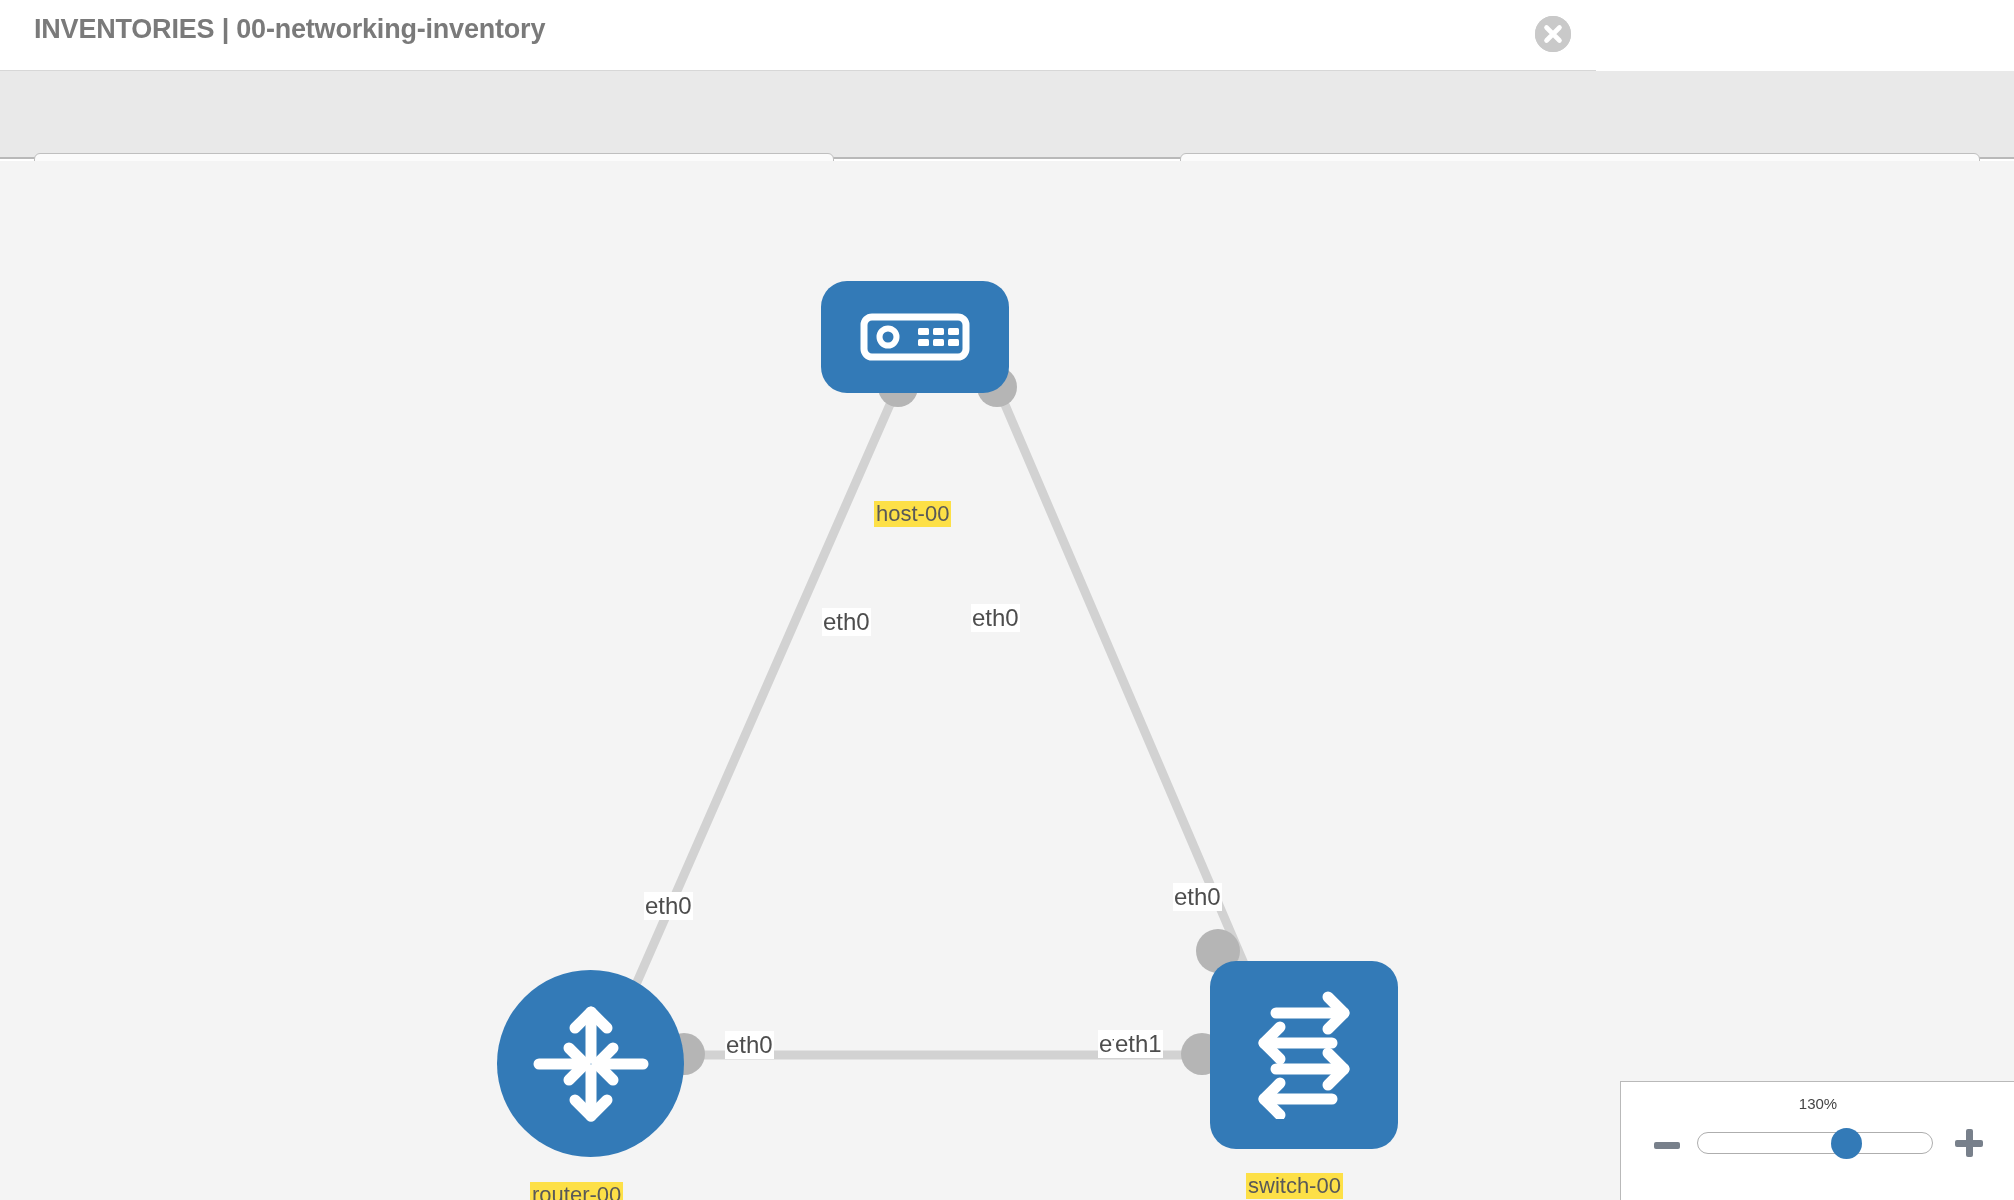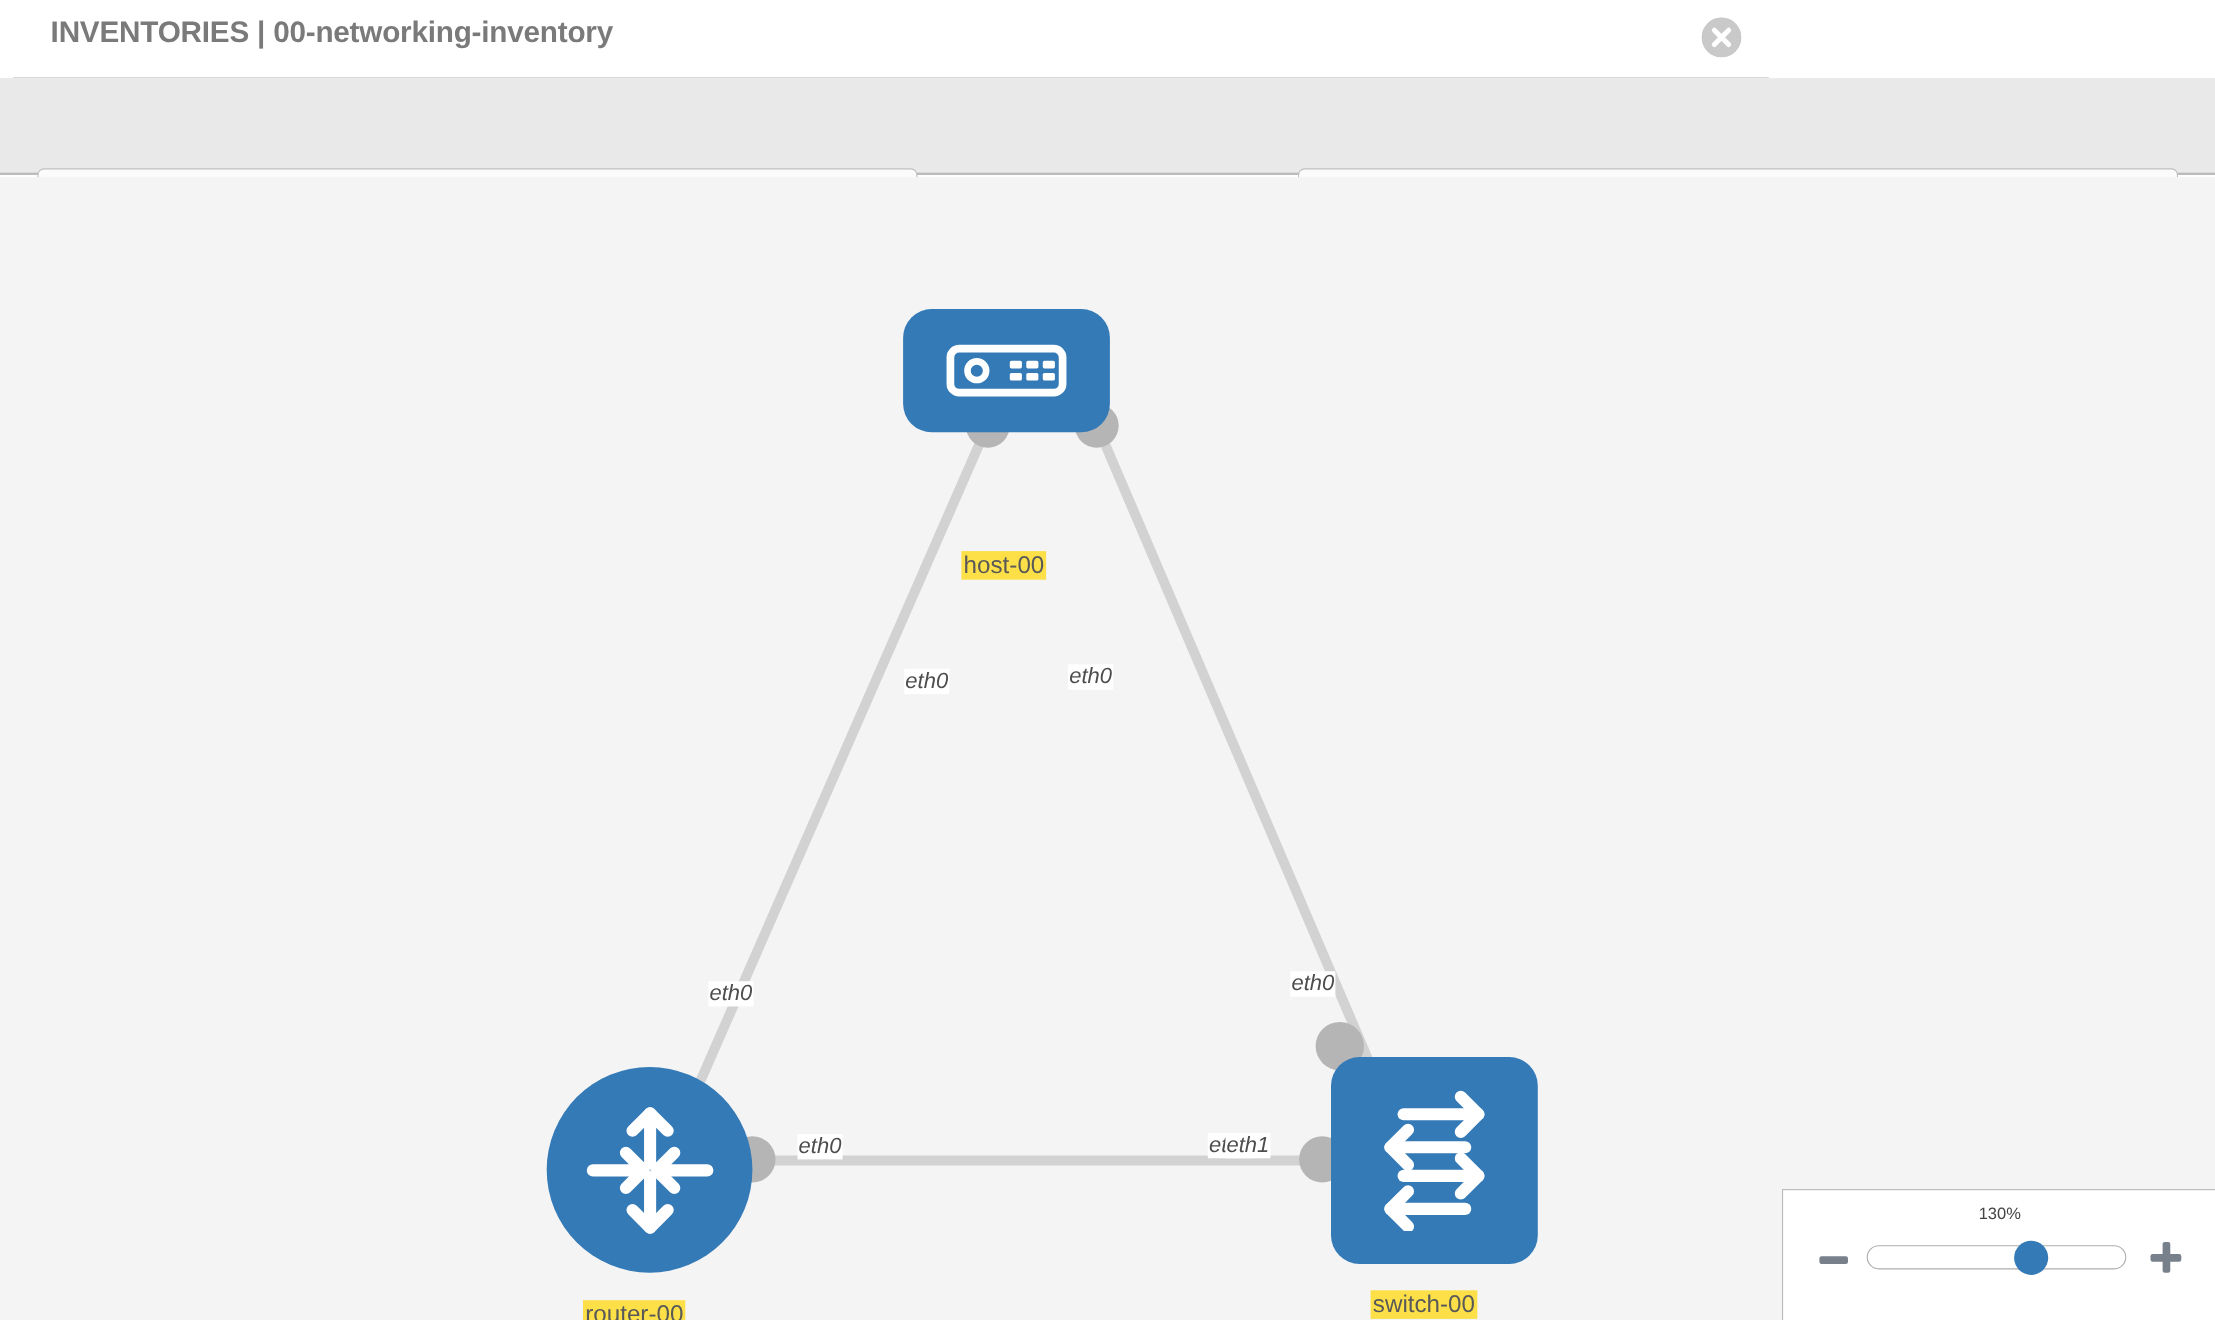--- a/index.html
+++ b/index.html
@@ -7,21 +7,21 @@
     width: 2014px; height: 1200px;
     background: #ffffff;
     font-family: "Liberation Sans", sans-serif;
     overflow: hidden;
   }
   #app { position: relative; width: 2014px; height: 1200px; background: #fff; }
 
   
   .header {
     position: absolute; left: 0; top: 0; width: 1596px; height: 71px;
-    background: #ffffff; border-bottom: 1px solid #d7d7d7; margin-left: 12px;
+    background: #ffffff; border-bottom: 1px solid #d7d7d7;
   }
   .page-title {
     position: absolute; left: 34px; top: 14px;
     font-size: 27px; font-weight: bold; color: #7a7a7a;
     letter-spacing: -0.2px; white-space: nowrap;
   }
   .close-btn {
     position: absolute; right: 25px; top: 16px;
     width: 36px; height: 36px; border-radius: 50%;
     background: #c9c9c9; cursor: pointer;
@@ -69,22 +69,22 @@
   .node { position: absolute; }
   .node-shape {
     position: absolute; background: #337ab7;
     display: flex; align-items: center; justify-content: center;
   }
   .node-label {
     position: absolute; font-size: 22px; color: #595959;
     background: #fde047; white-space: nowrap; padding: 0 2px;
   }
   .iface-label {
-    position: absolute; font-size: 20px; color: #4d4d4d;
-    background: #ffffff; white-space: nowrap; padding: 0 1px; font-style: italic;
+    position: absolute; font-size: 24px; color: #4d4d4d;
+    background: #ffffff; white-space: nowrap; padding: 0 1px;
   }
   .connector {
     position: absolute; border-radius: 50%; background: #b5b5b5;
   }
 
   
   .zoom-panel {
     position: absolute; left: 1620px; top: 1081px;
     width: 394px; height: 119px;
     background: #ffffff; border-top: 1px solid #b9b9b9; border-left: 1px solid #b9b9b9;

